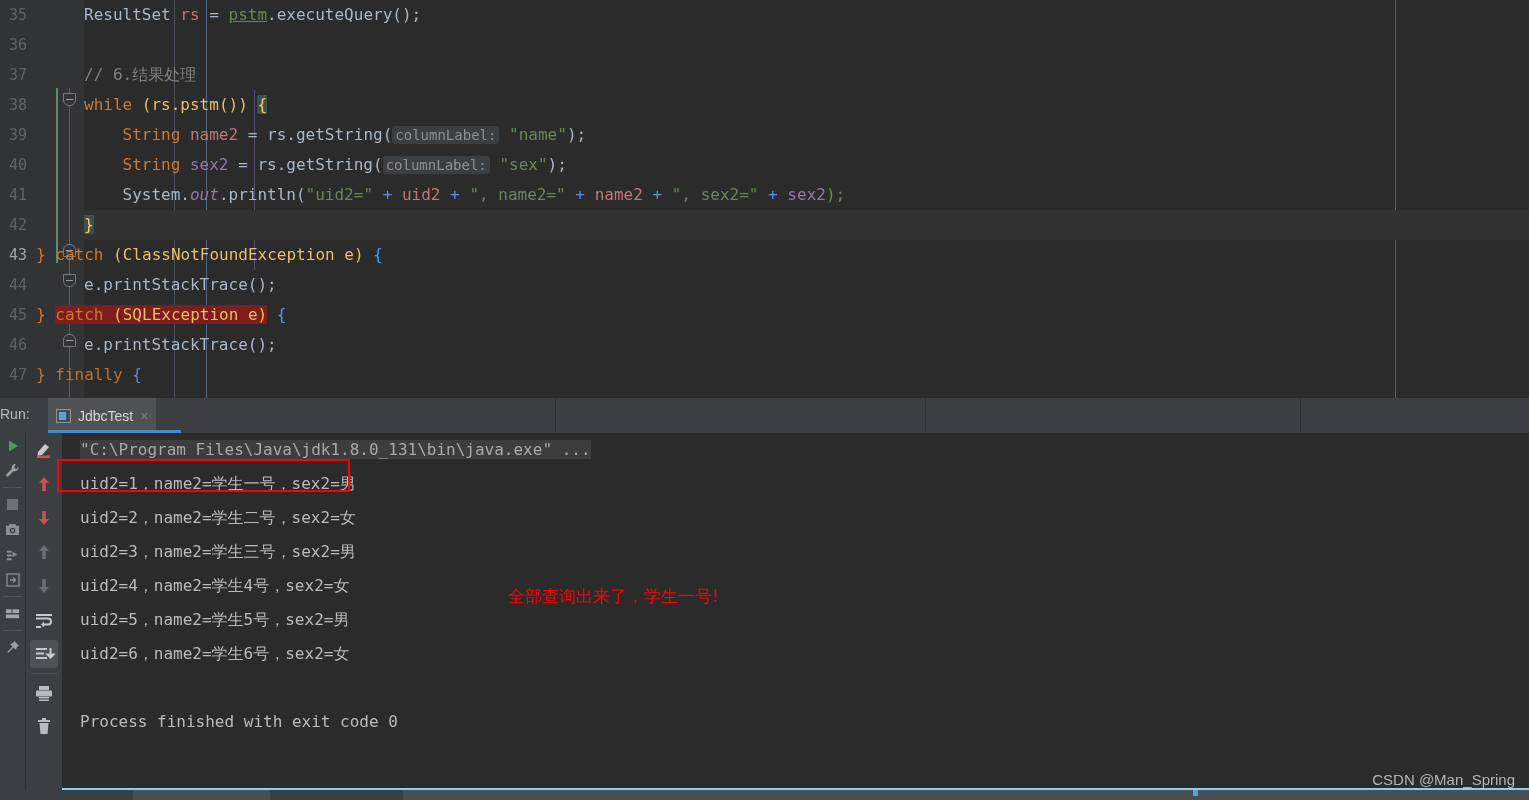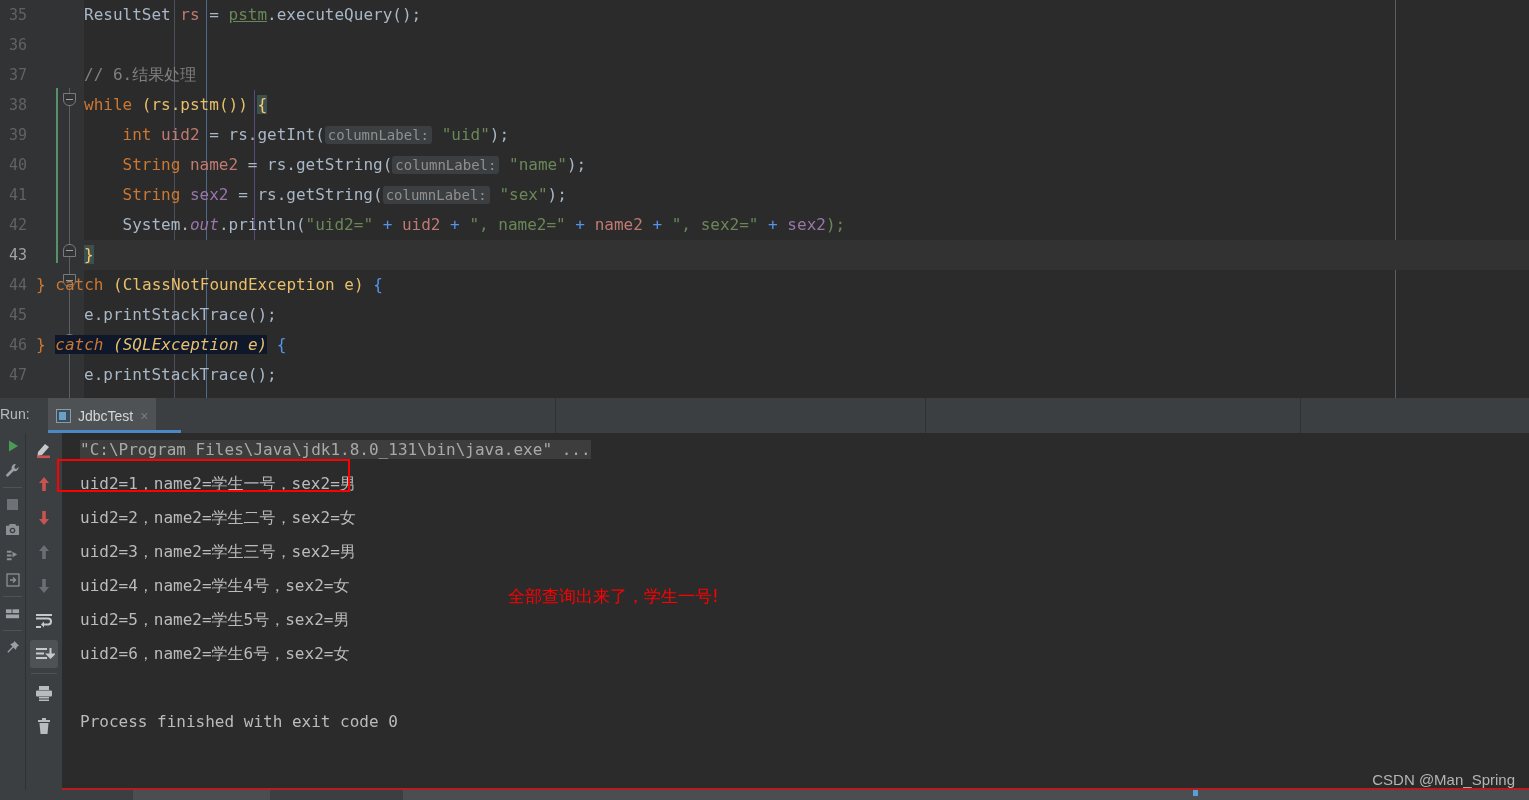--- a/index.html
+++ b/index.html
@@ -82,27 +82,27 @@
   .brc  { color: #cc7832; }
   .brb  { color: #5394ec; }
   .par  { color: #e8bf6a; }
   .semi { color: #6a8759; }
   .under { color: #6a8759; text-decoration: underline; }
   .hint {
     background: #3b3f41; color: #909090; border-radius: 3px;
     padding: 1px 3px; font-size: 14px;
   }
   .matchbrace { background: #3b514d; color: #ffc66d; }
-  .srchhl { background: #0f172a; color: #a9b7c6; opacity: 1; font-style: italic; }
+  .srchhl { background: #7f1d1d; color: #a9b7c6; opacity: 1; }
   .srchhl .kw { color: #cc7832; }
 
   
   .runwin {
     position: absolute; left: 0; top: 398px; width: 1529px; height: 402px;
-    background: #b91c1c;
+    background: #7dd3fc;
   }
   .run-header {
     position: absolute; left: 0; top: 0; width: 1529px; height: 35px;
     background: #3c3f41;
   }
   .run-label {
     position: absolute; left: 0; top: 8px;
     font-family: "Liberation Sans", sans-serif;
     font-size: 14px; color: #bbbbbb;
   }
@@ -242,21 +242,20 @@
       <div class="margin-line" style="left:1311px"></div>
 
       <div class="cline"><span class="cls">ResultSet</span> <span class="loc">rs</span> = <span class="under">pstm</span><span class="cls"><span>.executeQuery();</span></span></div>
 
       <div class="cline"></div>
 
       <div class="cline"><span class="cmt">// 6.结果处理</span></div>
 
       <div class="cline"><span class="kw">while</span> <span class="par">(rs.pstm())</span> <span class="matchbrace">{</span></div>
 
-      <div class="cline">    <span class="kw">int</span> <span class="loc">uid2</span> <span class="cls">= rs.getInt(</span><span class="hint">columnLabel:</span> <span class="str">"uid"</span>);</div>
 
       <div class="cline">    <span class="kw">String</span> <span class="loc">name2</span> <span class="cls">= rs.getString(</span><span class="hint">columnLabel:</span> <span class="str">"name"</span>);</div>
 
       <div class="cline">    <span class="kw">String</span> <span class="fld">sex2</span> <span class="cls">= rs.getString(</span><span class="hint">columnLabel:</span> <span class="str">"sex"</span>);</div>
 
       <div class="cline">    <span class="cls">System.</span><span class="fld" style="font-style:italic">out</span><span class="cls">.println(</span><span class="str">"uid2="</span> <span class="brb">+</span> <span class="loc">uid2</span> <span class="brb">+</span> <span class="str">", name2="</span> <span class="brb">+</span> <span class="loc">name2</span> <span class="brb">+</span> <span class="str">", sex2="</span> <span class="brb">+</span> <span class="fld">sex2</span><span class="semi">);</span></div>
 
       <div class="cline hl"><span class="matchbrace">}</span></div>
 
       <div class="cline" style="margin-left:-48px"><span class="brc">}</span> <span class="kw">catch</span> <span class="par">(ClassNotFoundException e)</span> <span class="brb">{</span></div>

